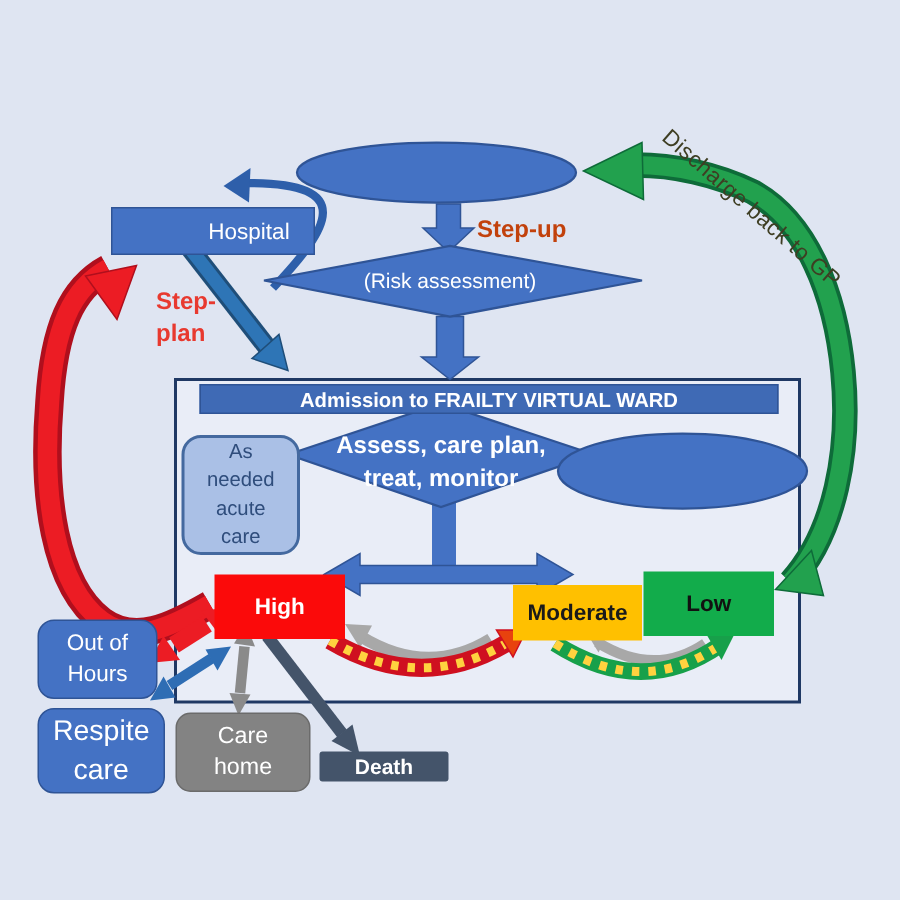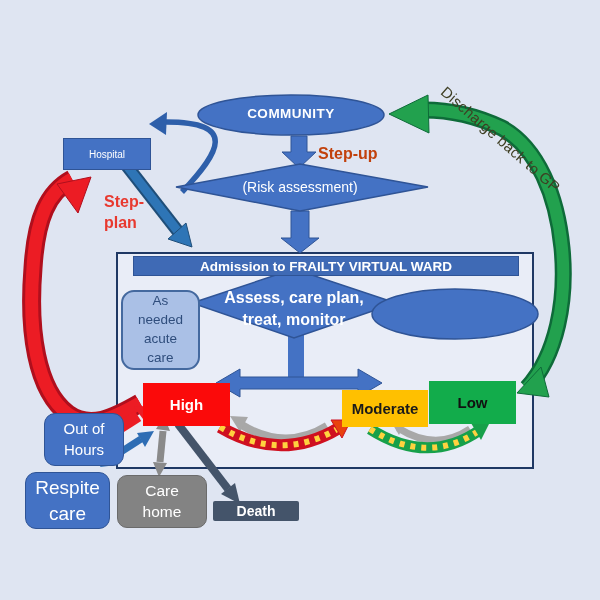--- a/index.html
+++ b/index.html
@@ -9,27 +9,27 @@
     font-family:"Liberation Sans", sans-serif;
   }
   .panel{
     position:absolute;left:116px;top:252px;width:414px;height:213px;
     background:#e9edf7;border:2.5px solid #1f3864;z-index:1;
   }
   svg.layer{position:absolute;left:0;top:0;z-index:2;}
   .node,.lbl{position:absolute;z-index:3;display:flex;align-items:center;justify-content:center;text-align:center;}
   .ml{white-space:pre-line;}
   .blue-box{background:#4472c4;border:1px solid #2f5496;color:#fff;}
-  .node-hospital{left:63px;top:138px;width:86px;height:30px;font-size:10px;}
+  .node-hospital{left:74px;top:138px;width:86px;height:30px;font-size:15px;padding-left:48px;}
   .banner{left:133px;top:256px;width:384px;height:18px;background:#3f6ab5;border:1px solid #2f5496;color:#fff;font-weight:bold;font-size:13.5px;}
   .as-needed{left:121px;top:290px;width:75px;height:76px;border-radius:13px;background:#aac0e6;border:2px solid #44699f;color:#2f4d7c;font-size:13.5px;line-height:1.4;}
   .high{left:143px;top:383px;width:87px;height:43px;background:#fb0a0a;color:#fff;font-weight:bold;font-size:15px;}
   .moderate{left:342px;top:390px;width:86px;height:37px;background:#ffc000;color:#1a1a1a;font-weight:bold;font-size:15px;}
   .low{left:429px;top:381px;width:87px;height:43px;background:#12ac4b;color:#111;font-weight:bold;font-size:15px;}
-  .ooh{left:25px;top:413px;width:78px;height:51px;border-radius:11px;font-size:15px;line-height:1.35;margin-left:19px;}
+  .ooh{left:25px;top:413px;width:78px;height:51px;border-radius:11px;font-size:15px;line-height:1.35;}
   .respite{left:25px;top:472px;width:83px;height:55px;border-radius:11px;font-size:19px;line-height:1.35;}
   .care-home{left:117px;top:475px;width:88px;height:51px;border-radius:10px;background:#838383;border:1px solid #6b6b6b;color:#fff;font-size:15.5px;line-height:1.35;}
   .death{left:213px;top:501px;width:86px;height:20px;background:#44546a;color:#fff;font-weight:bold;font-size:14px;border-radius:2px;}
   .community-label{left:199px;top:106px;width:184px;color:#fff;font-weight:bold;font-size:13.5px;letter-spacing:.5px;}
   .risk-label{left:201px;top:179px;width:198px;color:#fff;font-size:14px;}
   .assess-label{left:196px;top:287px;width:196px;color:#fff;font-weight:bold;font-size:16px;line-height:1.4;}
   .mdt-label{left:374px;top:295px;width:162px;color:#fff;font-weight:bold;font-size:14px;line-height:1.4;}
   .step-up{left:318px;top:145px;color:#c2410c;font-weight:bold;font-size:16px;}
   .step-down{left:104px;top:192px;color:#e8392f;font-weight:bold;font-size:16px;line-height:1.3;text-align:left;justify-content:flex-start;}
   .discharge{left:449px;top:83px;color:#3e3e23;font-size:15px;letter-spacing:.3px;white-space:nowrap;transform:rotate(41deg);transform-origin:0 0;}
@@ -124,21 +124,20 @@
     </g>
 
     <g>
       <path d="M178,424 L228,489" fill="none" stroke="#44546a" stroke-width="8"></path>
       <polygon points="240,504 221,494 235,483" fill="#44546a"></polygon>
     </g>
   </svg>
 
   <div class="node blue-box node-hospital">Hospital</div>
 
-  <div class="lbl community-label">COMMUNITY</div>
 
   <div class="lbl risk-label">(Risk assessment)</div>
 
   <div class="lbl step-up">Step-up</div>
 
   <div class="lbl step-down ml">Step-
 plan</div>
 
   <div class="lbl discharge">Discharge back to GP</div>
 

